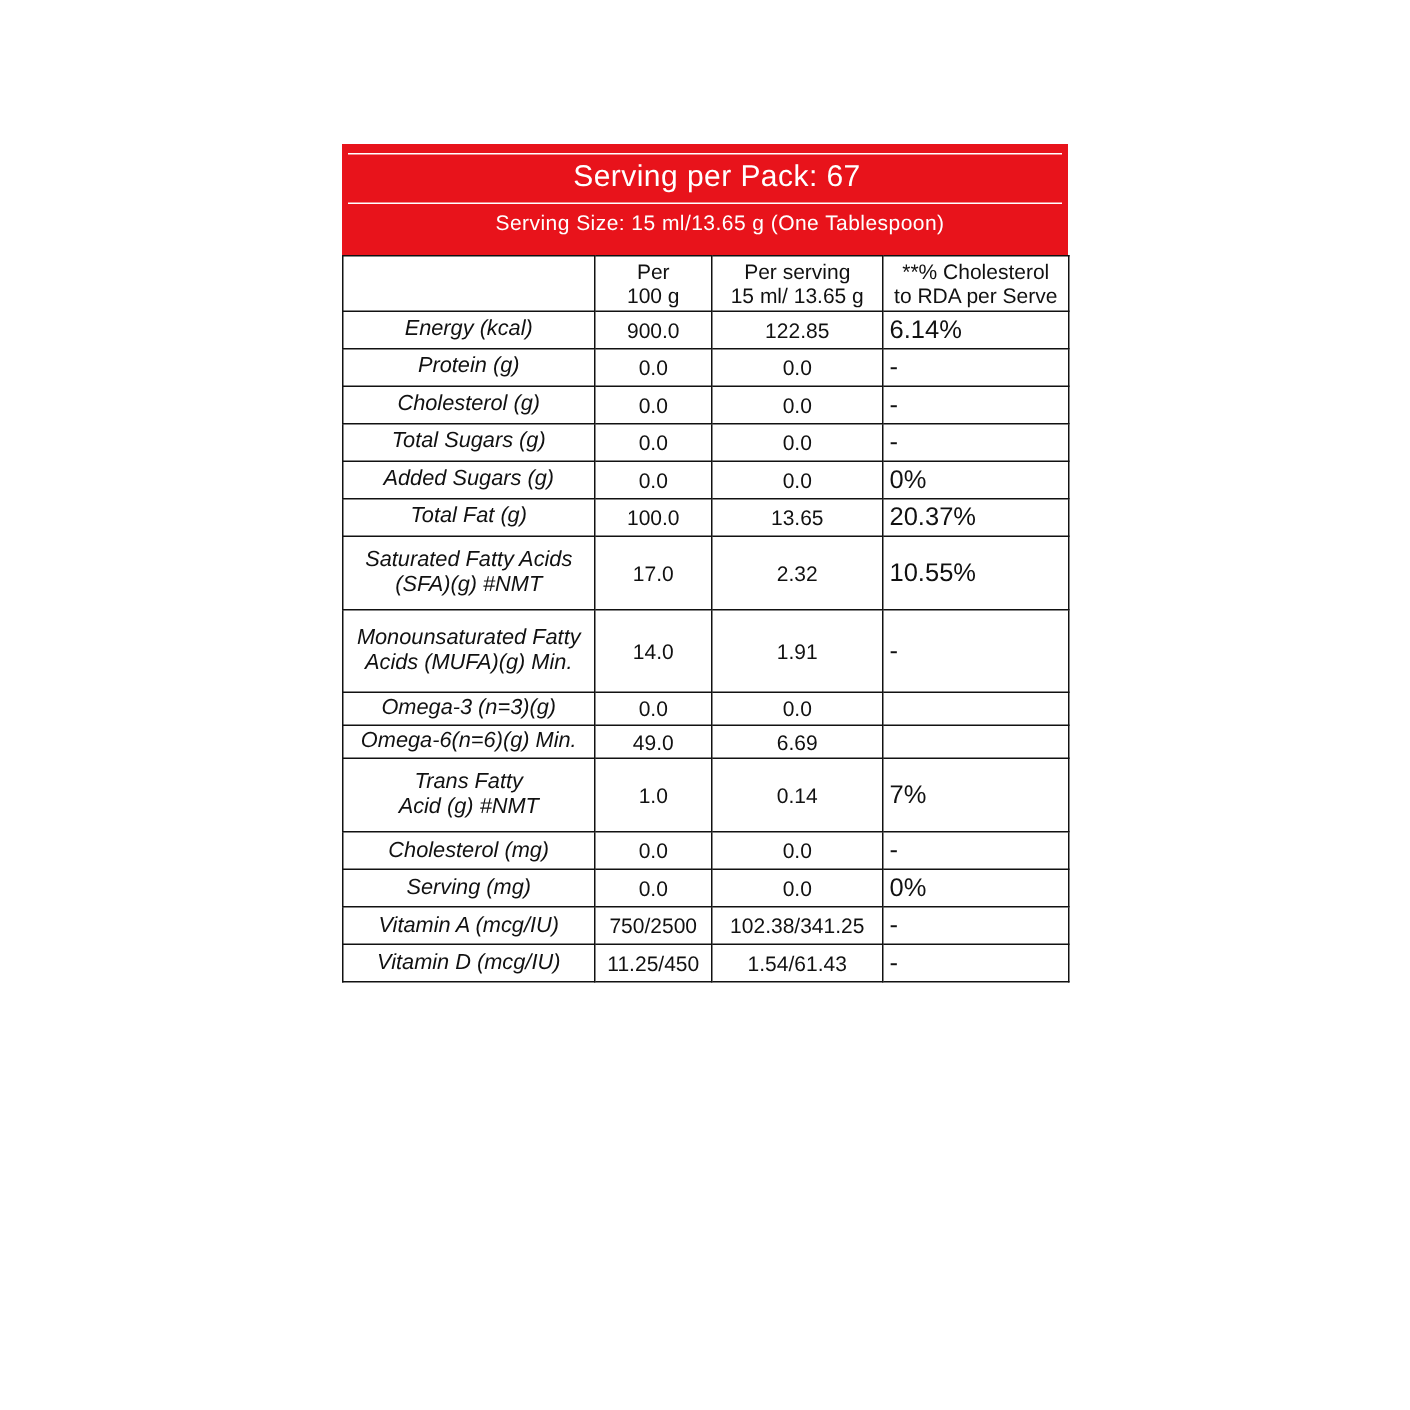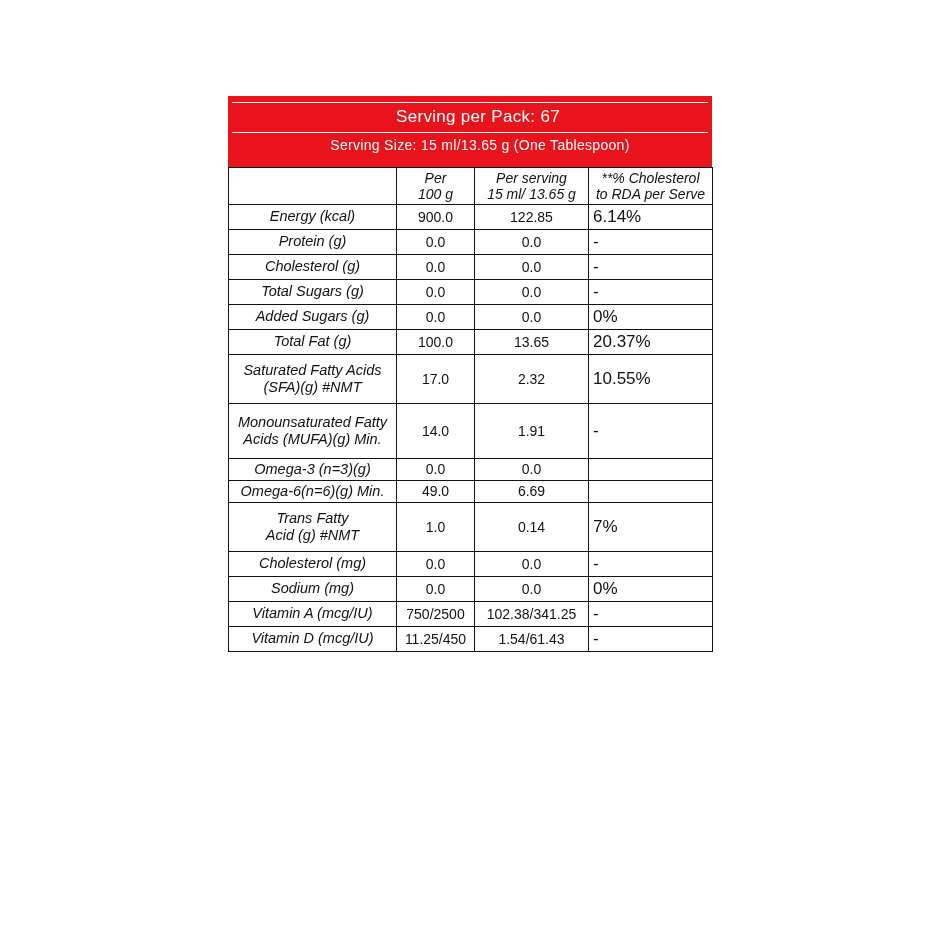--- a/index.html
+++ b/index.html
@@ -36,21 +36,21 @@
     font-size: 19.5px;
     padding-top: 8px;
     padding-bottom: 8px;
   }
   .hdr-rule {
     height: 1px;
     background: #ffffff;
     margin: 0 4px;
   }
   .hdr-sub {
-    font-size: 17px;
+    font-size: 20px;
     padding: 5px 0 6px 16px;
   }
   .hdr-size {
     font-size: 14px;
     padding: 5px 0 7px 0;
     margin-left: 20px;
   }
   table.nut {
     border-collapse: collapse;
     width: 484px;
@@ -78,21 +78,20 @@
   td.rda {
     text-align: left;
     padding-left: 14px;
     font-size: 17px;
   }
   .colhead td {
     text-align: center;
     font-size: 14px;
     line-height: 1.15;
     padding: 5px 2px;
-    font-style: italic;
   }
   .colhead td.blank { border-left: 1px solid #111; }
   .small-num { font-size: 15px; }
   .tall td { height: 44px; }
   .xtall td { height: 50px; }
 </style>
 </head>
 <body>
 
 <div id="root">
@@ -194,21 +193,21 @@
             <td class="num">0.14</td>
             <td class="rda">7%</td>
           </tr>
           <tr>
             <td class="lbl">Cholesterol (mg)</td>
             <td class="num">0.0</td>
             <td class="num">0.0</td>
             <td class="rda">-</td>
           </tr>
           <tr>
-            <td class="lbl">Sodium (mg)</td>
+            <td class="lbl">Serving (mg)</td>
             <td class="num">0.0</td>
             <td class="num">0.0</td>
             <td class="rda">0%</td>
           </tr>
           <tr>
             <td class="lbl">Vitamin A (mcg/IU)</td>
             <td class="num small-num">750/2500</td>
             <td class="num small-num">102.38/341.25</td>
             <td class="rda small-num">-</td>
           </tr>

